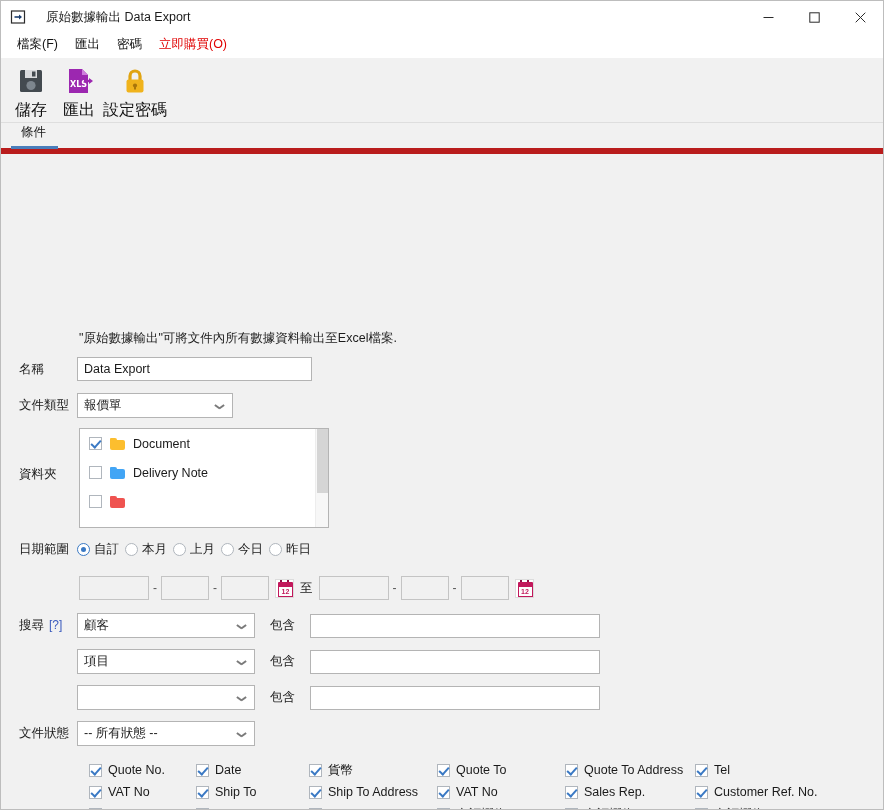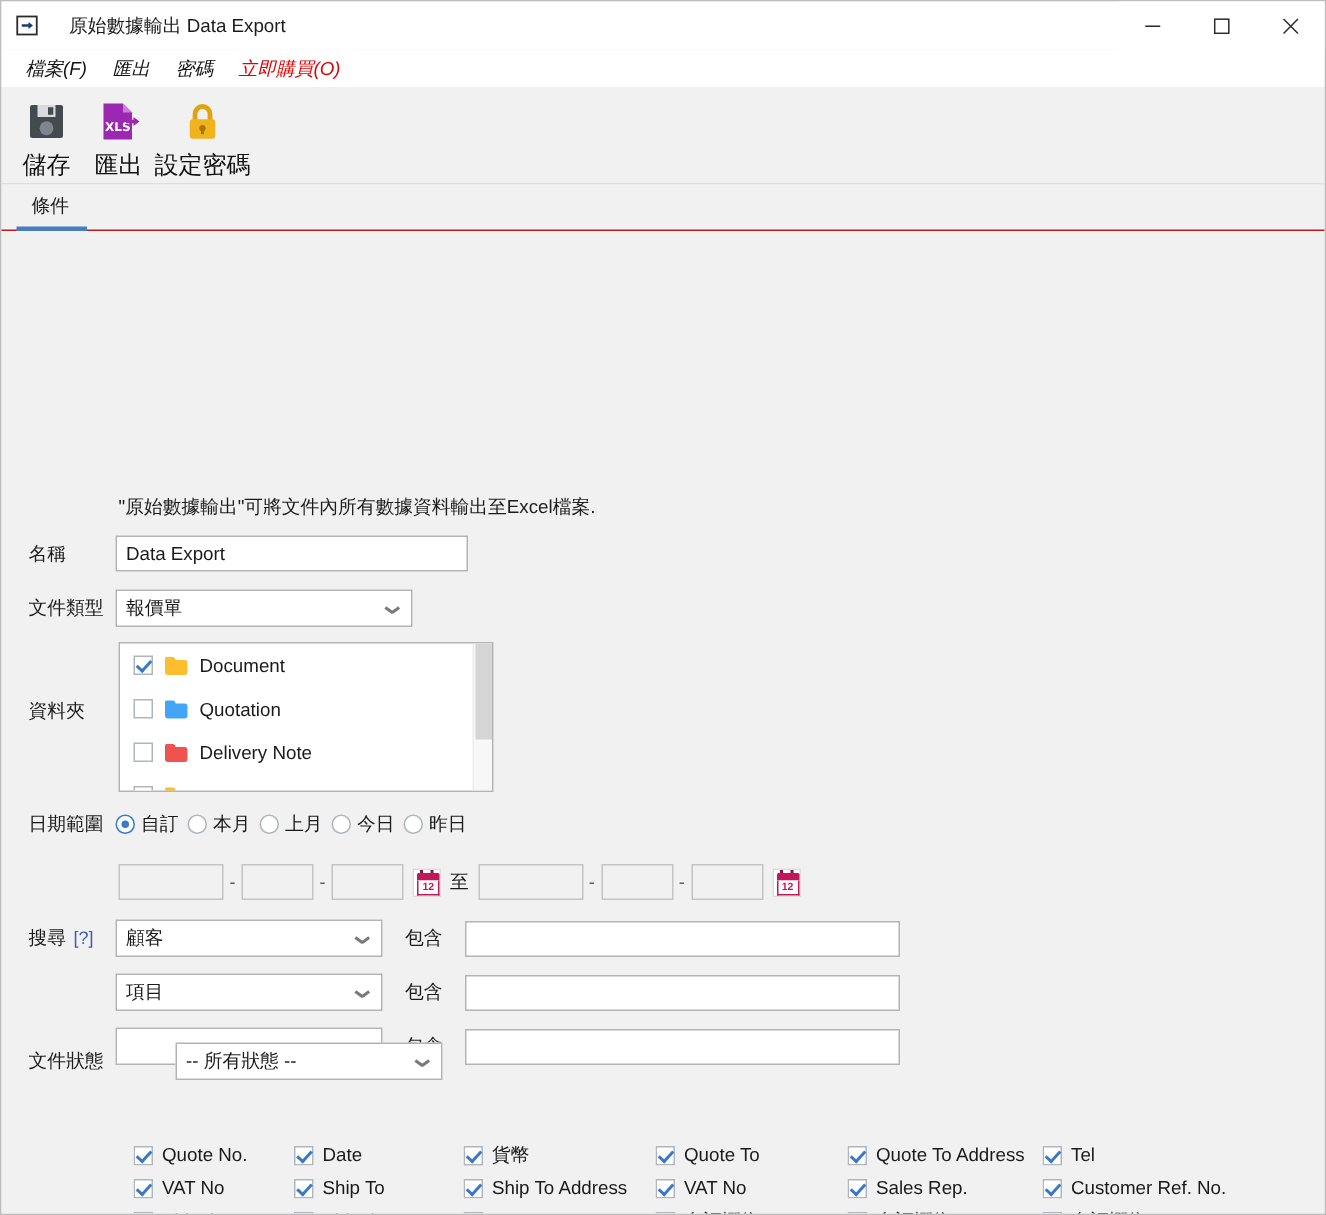--- a/index.html
+++ b/index.html
@@ -54,25 +54,24 @@
     background: #ffffff;
     color: #2b2b2b;
   }
   .win-btn svg { display: block; }
 
   
   .menubar {
     height: 25px;
     background: #ffffff;
     display: flex;
-    align-items: flex-end;
+    align-items: flex-start;
     padding-left: 8px;
     gap: 0px;
     flex: 0 0 auto;
-    font-style: italic;
   }
   .menu-item {
     font-size: 12.5px;
     color: #121212;
     padding: 3px 9px 3px 8px;
     white-space: nowrap;
   }
   .menu-item.buy { color: #e00000; }
 
   
@@ -102,21 +101,21 @@
   .tool-label {
     font-size: 16px;
     color: #111111;
     white-space: nowrap;
   }
 
   
   .tabstrip {
     height: 31px;
     background: #f1f1f1;
-    border-bottom: 1px solid #b91c1c;
+    border-bottom: 6px solid #b91c1c;
     display: flex;
     align-items: flex-end;
     padding-left: 10px;
     flex: 0 0 auto;
   }
   .tab {
     height: 30px;
     display: flex; align-items: center;
     padding: 0 12px 0 10px;
     font-size: 12.5px;
@@ -447,39 +446,34 @@
 
     <div class="hint">"原始數據輸出"可將文件內所有數據資料輸出至Excel檔案.</div>
 
     <div class="row" style="left:0; top:203px;">
       <span class="lbl">名稱</span>
       <input class="txt" style="width: 235px;" value="Data Export">
     </div>
 
     <div class="row" style="left:0; top:239px;">
       <span class="lbl">文件類型</span>
-      <div class="sel" style="width:198px;">
+      <div class="sel" style="width:156px;">
         <span>報價單</span>
         <span class="caret"></span>
       </div>
     </div>
 
     <div class="row" style="left:0; top:312px;">
       <span class="lbl">資料夾</span>
     </div>
     <div class="folderbox">
       <div class="folder-item">
         <span class="cb on"></span>
         <span class="fld" style="--c:#fcbe2e"></span>
         <span class="folder-name">Document</span>
-      </div>
-      <div class="folder-item">
-        <span class="cb"></span>
-        <span class="fld" style="--c:#42a5f5"></span>
-        <span class="folder-name">Quotation</span>
       </div>
       <div class="folder-item">
         <span class="cb"></span>
         <span class="fld" style="--c:#ef5350"></span>
         <span class="folder-name">Delivery Note</span>
       </div>
       <div class="folder-item">
         <span class="cb"></span>
         <span class="fld" style="--c:#fcbe2e"></span>
         <span class="folder-name"></span>
@@ -566,21 +560,21 @@
     <div class="row" style="left:0; top:531px;">
       <span class="lbl"></span>
       <div class="sel" style="width:178px;">
         <span></span>
         <span class="caret"></span>
       </div>
       <span class="baohan">包含</span>
       <input class="txt" style="width: 290px;" value="">
     </div>
 
-    <div class="row" style="left:0; top:541px;gap:40px;">
+    <div class="row" style="left:0; top:567px;">
       <span class="lbl">文件狀態</span>
       <div class="sel" style="width:178px;">
         <span>-- 所有狀態 --</span>
         <span class="caret"></span>
       </div>
     </div>
 
     <div class="colgrid">
 
       <div class="cb-row">

